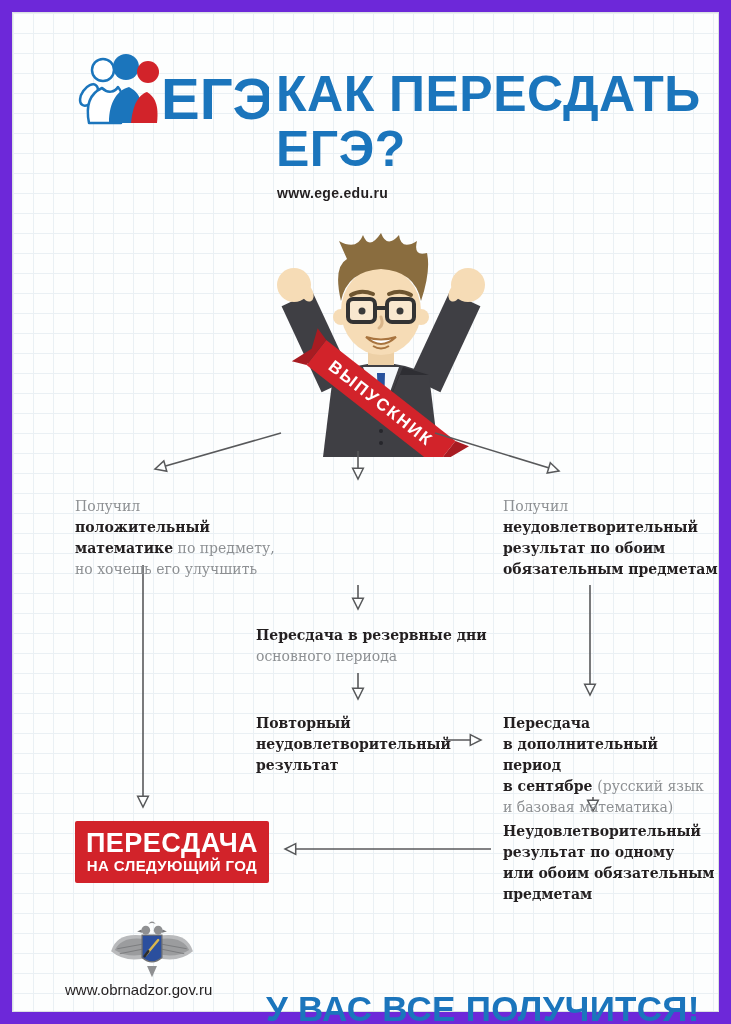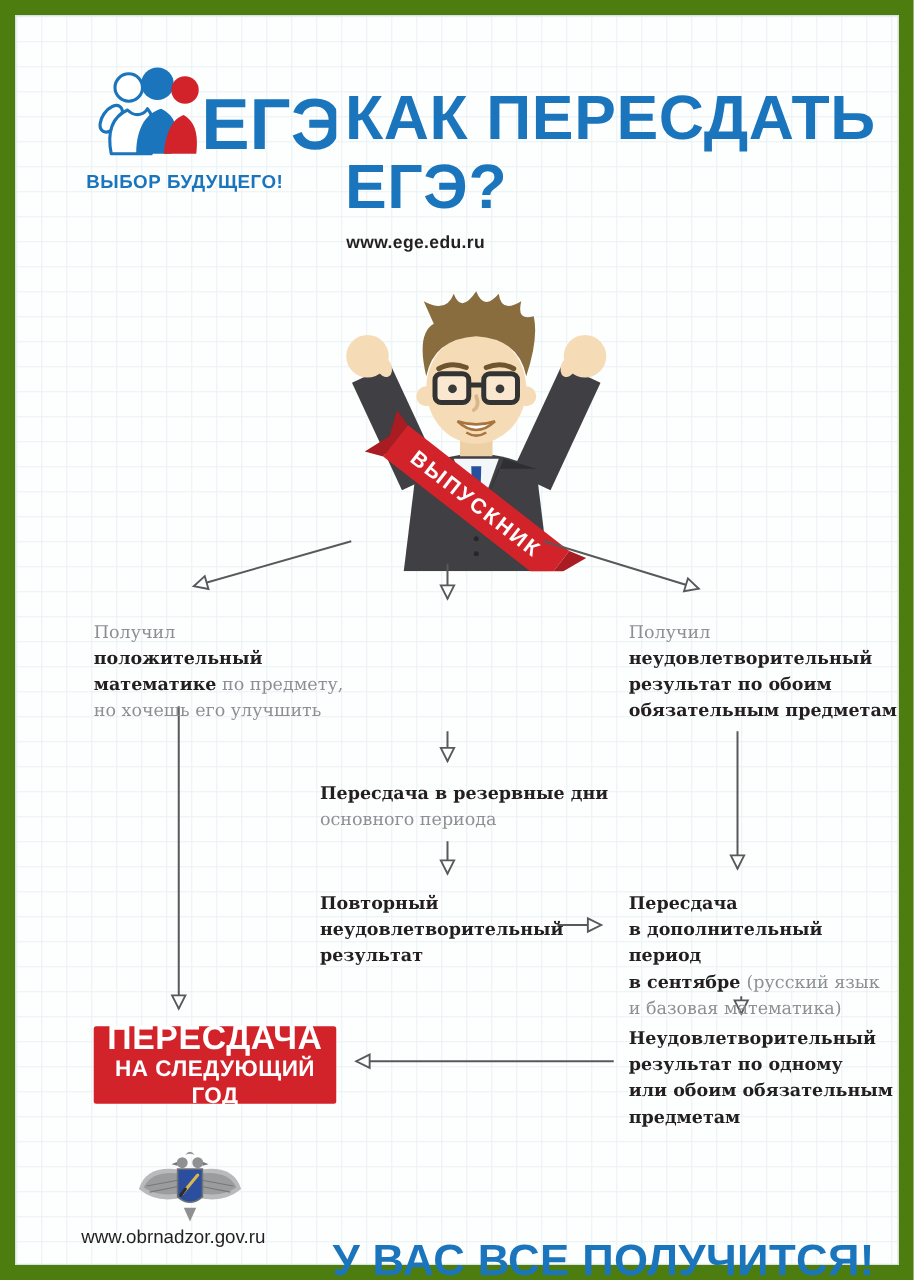--- a/index.html
+++ b/index.html
@@ -1,18 +1,18 @@
 <!DOCTYPE html>
 <html><head>
 <meta charset="utf-8">
 <style>
   * { margin:0; padding:0; box-sizing:border-box; }
   html,body { width:731px; height:1024px; background:#ffffff; overflow:hidden;
               font-family:"Liberation Sans", sans-serif; }
-  .page { position:relative; width:731px; height:1024px; background:#4d7c0f; }
+  .page { position:relative; width:731px; height:1024px; background:#6d28d9; }
   .panel {
     position:absolute; left:12px; top:12px; width:707px; height:1000px;
     background:#fdfefe;
     background-image:
       linear-gradient(#eaf0f4 1px, transparent 1px),
       linear-gradient(90deg, #eaf0f4 1px, transparent 1px);
     background-size:20px 20px;
     border:1px solid #dbe0e3;
   }
   .abs { position:absolute; }
@@ -44,21 +44,21 @@
   .node-repeat-fail   { left:243px; top:700px; width:210px; }
   .node-september     { left:490px; top:700px; width:215px; }
   .node-fail-again    { left:490px; top:808px; width:215px; }
 
   
   .resit-box { left:62px; top:808px; width:194px; height:62px; background:#d2232a;
                border-radius:2px; display:flex; flex-direction:column;
                align-items:center; justify-content:center; text-align:center; }
   .resit-line1 { color:#ffffff; font-weight:bold; font-size:27px; line-height:1.05;
                  letter-spacing:0.5px; }
-  .resit-line2 { color:#ffffff; font-weight:bold; font-size:18px; line-height:1.2;
+  .resit-line2 { color:#ffffff; font-weight:bold; font-size:15px; line-height:1.2;
                  letter-spacing:0.4px; }
 
   
   .emblem-svg { left:95px; top:906px; width:88px; height:62px; }
   .agency-url { left:52px; top:968px; width:176px; text-align:left;
                 font-size:15px; font-weight:normal; color:#231f20; }
   .slogan { left:253px; top:932px; width:460px; font-size:35px; font-weight:bold;
             color:#1b75bc; letter-spacing:0.3px;margin-top:44px; }
 </style>
 </head>
@@ -71,21 +71,20 @@
 
       <ellipse cx="16" cy="42" rx="7" ry="12" fill="#ffffff" stroke="#1b75bc" stroke-width="2.5" transform="rotate(35 16 42)"></ellipse>
       <path d="M16,70 C12,50 18,40 29,35 C35,41 42,39 45,34 C52,42 50,56 48,70 Z" fill="#ffffff" stroke="#1b75bc" stroke-width="2.5" stroke-linejoin="round"></path>
       <path d="M36,70 C36,48 45,37 56,34 C64,38 69,45 67,53 L64,70 Z" fill="#1b75bc"></path>
       <path d="M58,70 C60,50 66,42 74,39 C82,44 86,52 84,70 Z" fill="#d2232a"></path>
       <circle cx="30" cy="17" r="11" fill="#ffffff" stroke="#1b75bc" stroke-width="2.5"></circle>
       <circle cx="53" cy="14" r="13" fill="#1b75bc"></circle>
       <circle cx="75" cy="19" r="11" fill="#d2232a"></circle>
       <text x="88" y="66" font-family="Liberation Sans, sans-serif" font-weight="bold" font-size="58" fill="#1b75bc">ЕГЭ</text>
     </svg>
-    <div class="abs logo-tagline">ВЫБОР БУДУЩЕГО!</div>
 
     <div class="abs title">
       <div>КАК ПЕРЕСДАТЬ</div>
       <div>ЕГЭ?</div>
     </div>
     <div class="abs site-url">www.ege.edu.ru</div>
 
     <svg class="abs character-svg" viewBox="0 0 236 232" xmlns="http://www.w3.org/2000/svg">
 
       <path d="M74,160 L34,74" stroke="#3f3f44" stroke-width="34" stroke-linecap="butt"></path>

